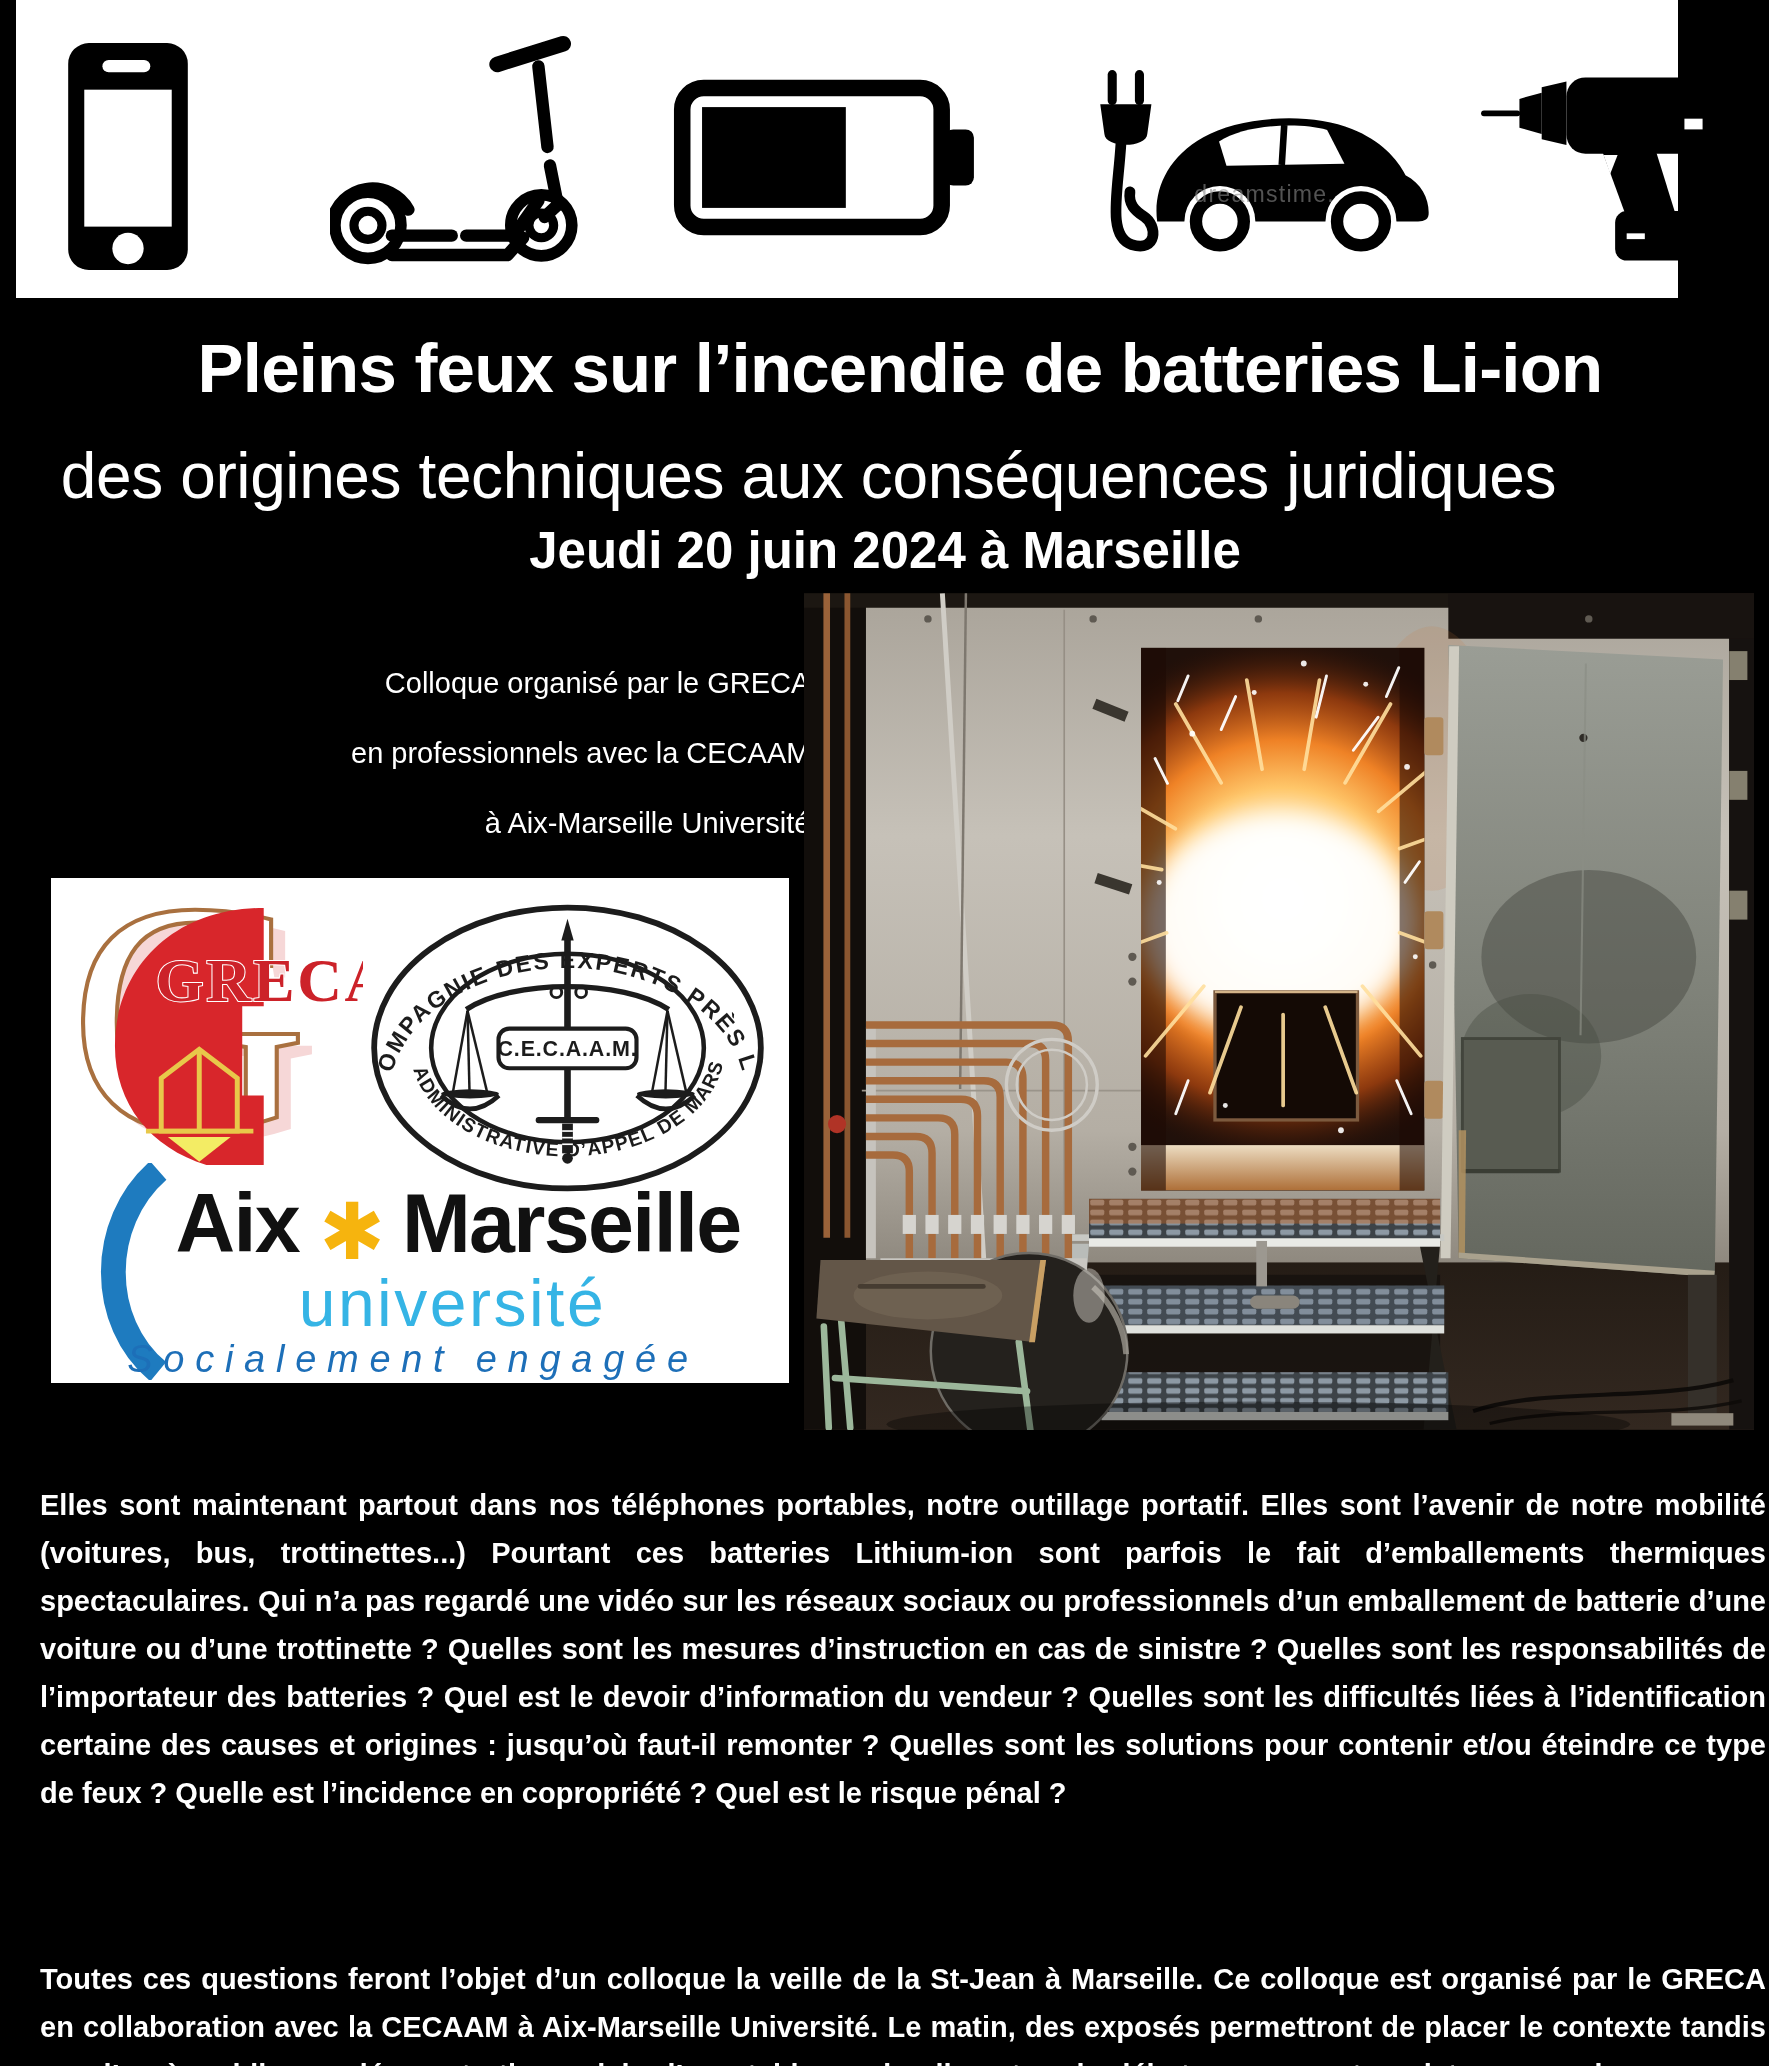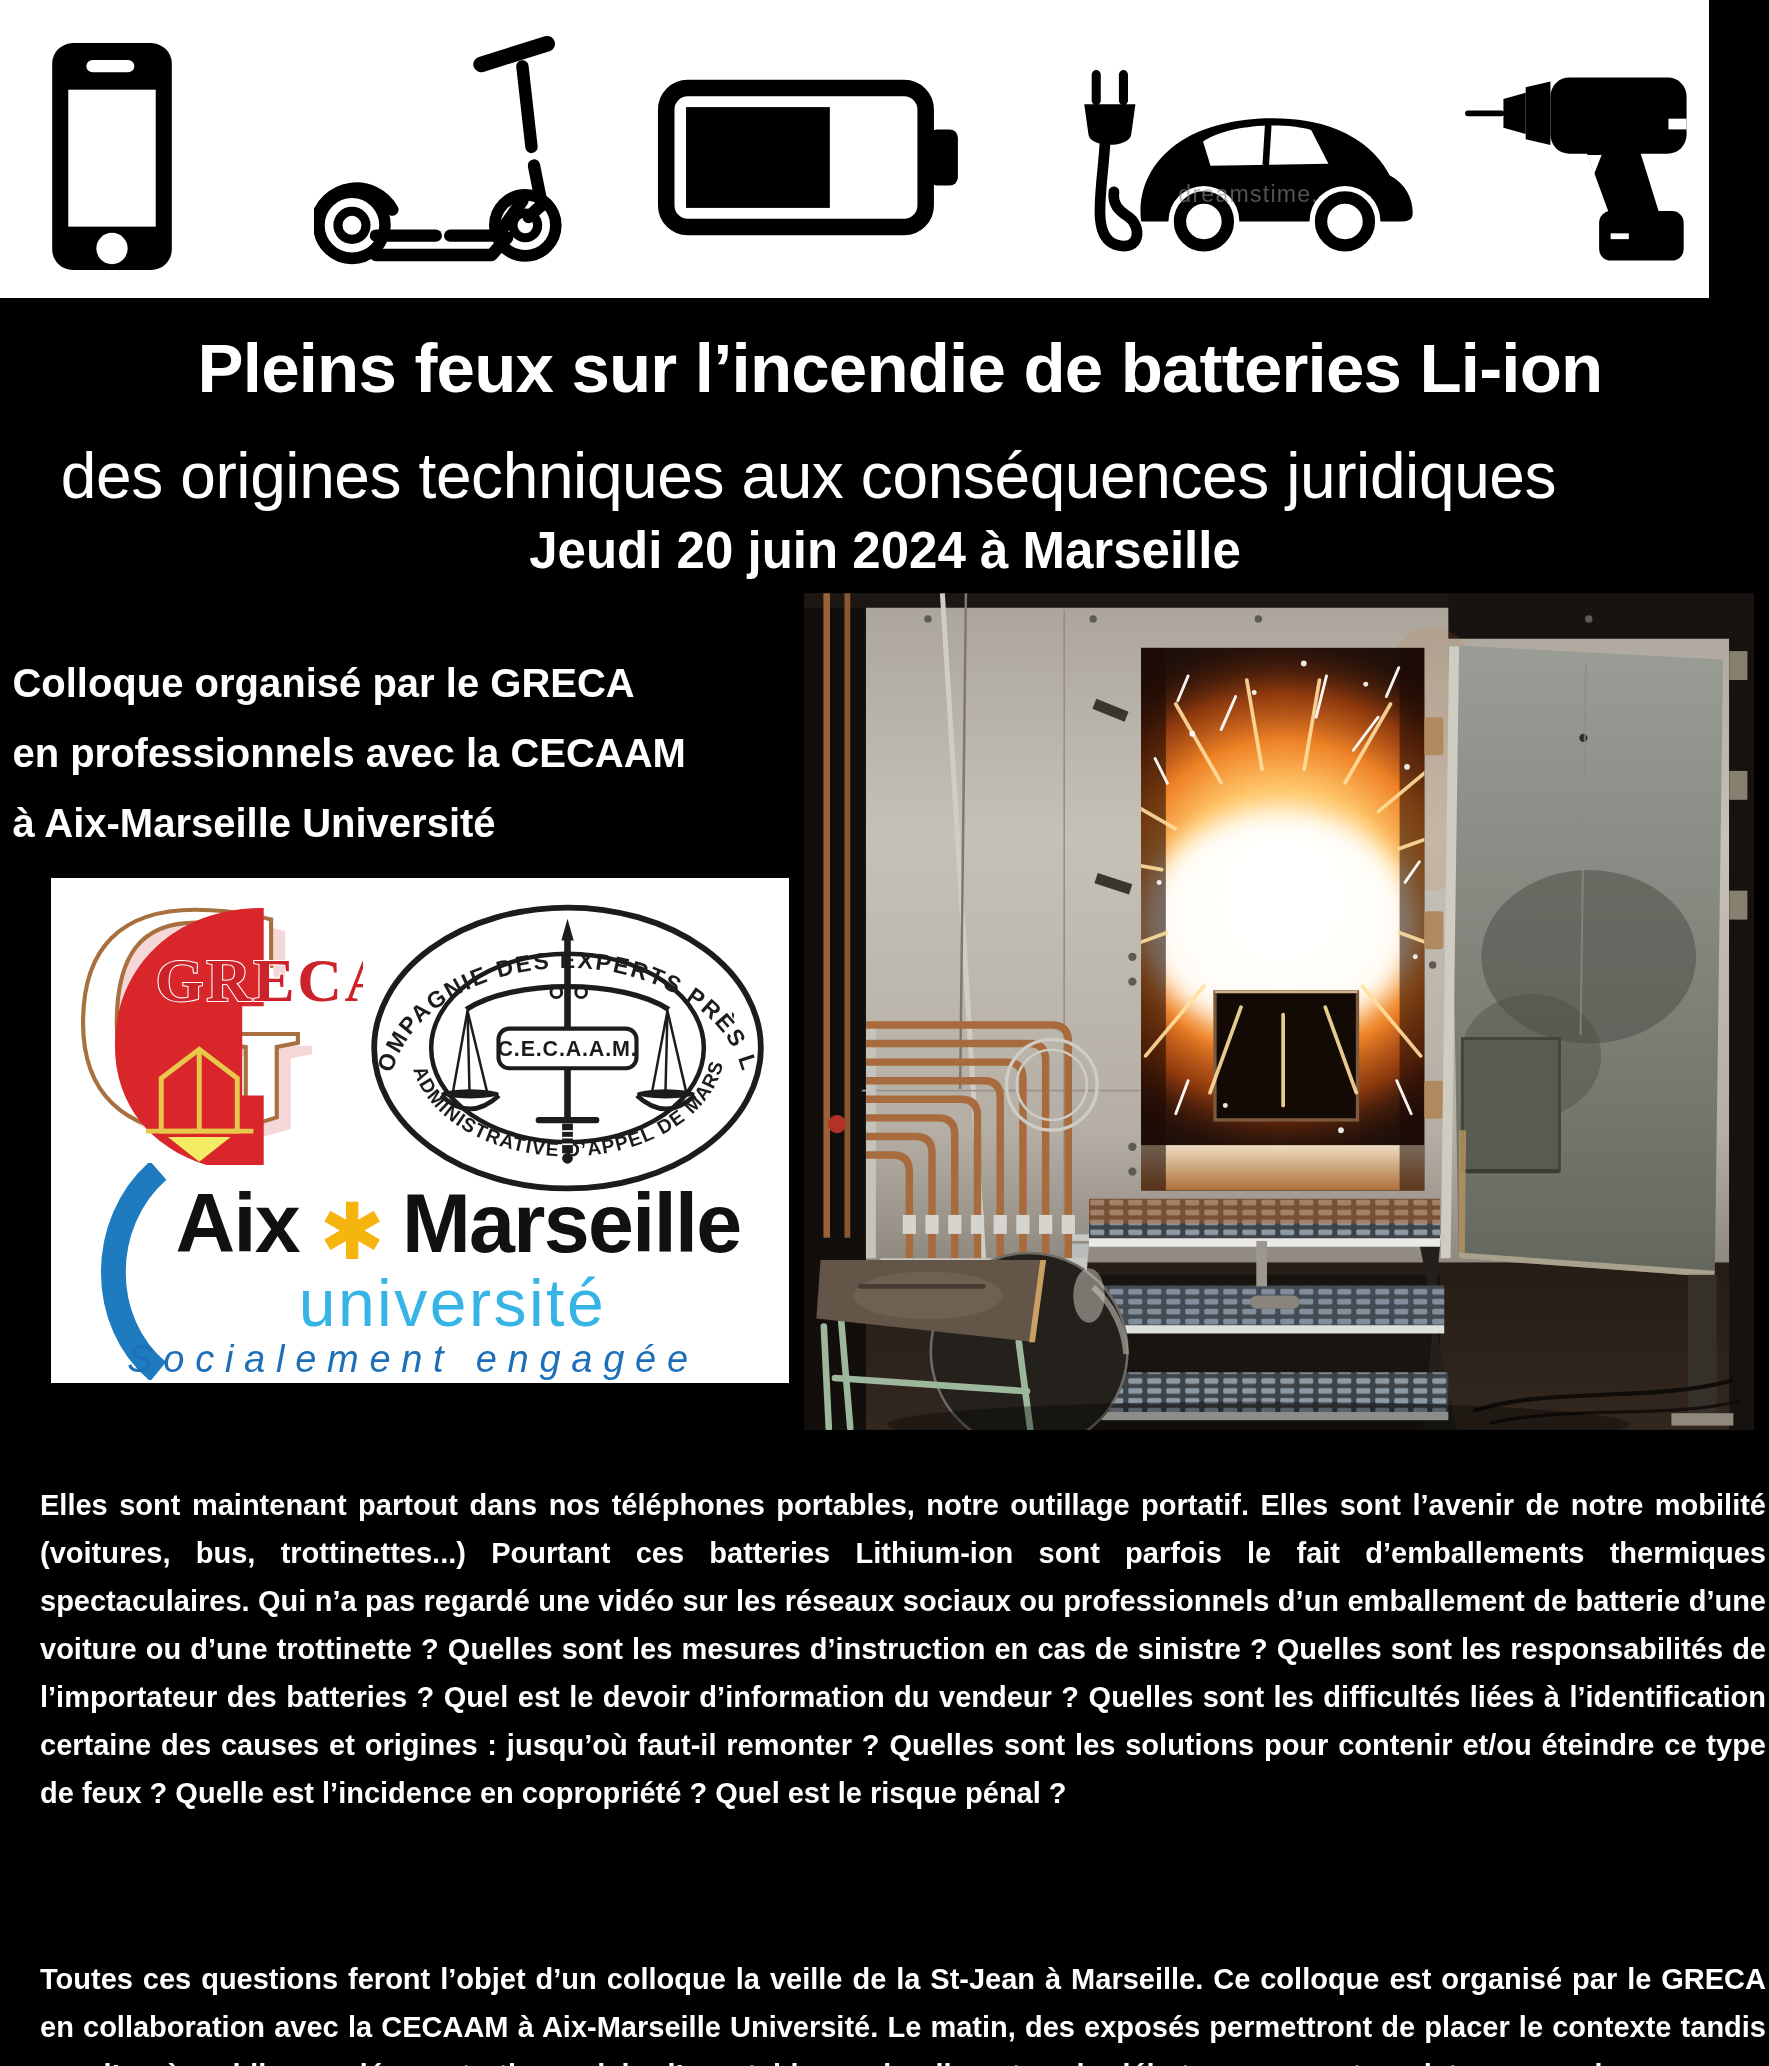--- a/index.html
+++ b/index.html
@@ -1,26 +1,26 @@
 <!DOCTYPE html>
 <html style="font-size:6.6px"><head>
 <meta charset="utf-8">
 <style>
   html,body{margin:0;padding:0;background:#000;}
   #page{position:relative;width:1770px;height:2556px;background:#000;overflow:hidden;
         font-family:"Liberation Sans",sans-serif;color:#fff;}
   .abs{position:absolute;}
   
-  #icon-band{left:0;top:0;width:1662px;height:298px;background:#ffffff;padding-left:47px;}
+  #icon-band{left:16px;top:0;width:1662px;height:298px;background:#ffffff;}
   
   #title{left:0;top:329px;width:1770px;text-align:center;font-size:69px;font-weight:700;letter-spacing:-0.8px;white-space:nowrap;padding-left:15px;}
   #subtitle{left:0;top:439px;width:1617px;text-align:center;font-size:64px;font-weight:400;letter-spacing:-0.4px;white-space:nowrap;}
   #date-line{left:0;top:521px;width:1770px;text-align:center;font-size:51px;font-weight:700;}
   
-  #intro{left:12.4px;top:648px;width:798px;text-align:left;font-size:40px;font-weight:700;line-height:70px;}
+  #intro{left:12.4px;top:648px;width:798px;text-align:right;font-size:29px;font-weight:400;line-height:70px;}
   
   #logo-panel{left:51px;top:878px;width:738px;height:505px;background:#ffffff;}
   
   .body-par{left:40px;width:1726px;font-size:29px;font-weight:700;line-height:48px;text-align:justify;}
   #par1{top:1481px;}
   #par2{top:1955px;}
   svg text{font-family:"Liberation Sans",sans-serif;}
   .serif{font-family:"Liberation Serif",serif;}
 </style>
 </head>

